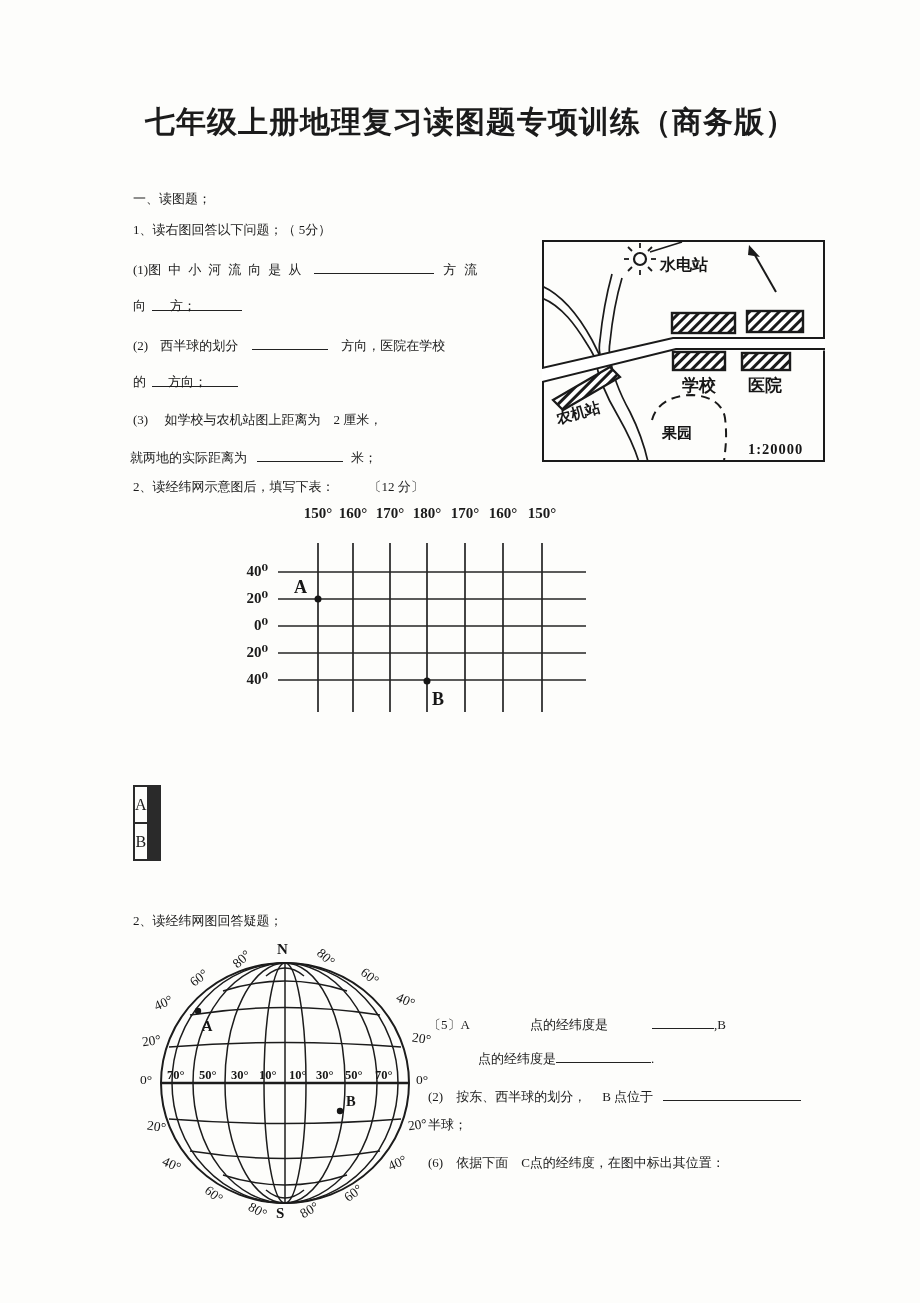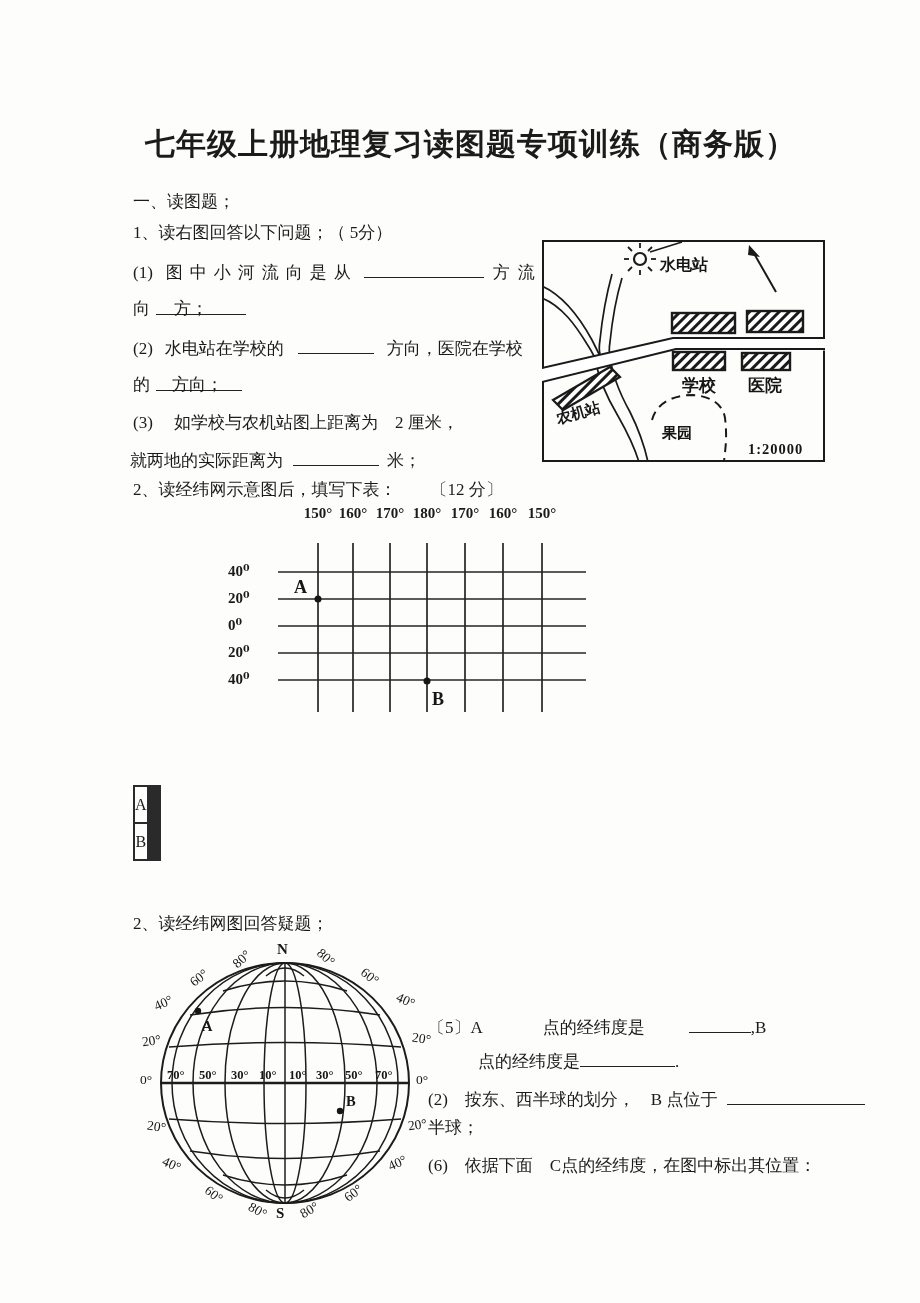--- a/index.html
+++ b/index.html
@@ -1,47 +1,47 @@
 <!DOCTYPE html>
 <html><head>
 <meta charset="utf-8">
 <style>
   html,body{margin:0;padding:0}
   body{width:920px;height:1303px;background:#fdfdfb;position:relative;overflow:hidden;
        font-family:"Liberation Serif","DejaVu Serif",serif;color:#1b1b1b}
   .abs{position:absolute;white-space:nowrap}
-  .fs17{font-size:17px}
+  .fs17{font-size:13px}
   .title{font-size:30px;font-weight:bold;letter-spacing:1px}
   .bl{display:inline-block;border-bottom:1.6px solid #222;height:1.05em;vertical-align:baseline}
   .sp7{letter-spacing:7px}
   .sp8{letter-spacing:8px}
   .qtable{border-collapse:collapse;table-layout:fixed}
   .qtable td{border:2px solid #2a2a2a;font-size:16px;text-align:center;padding:0}
   .lonlab{font-size:15px;font-weight:600;text-align:center;width:40px}
-  .latlab{font-size:15px;font-weight:600;text-align:left;width:40px}
+  .latlab{font-size:15px;font-weight:600;text-align:right;width:40px}
   svg text{font-family:"Liberation Serif","DejaVu Serif",serif;fill:#161616}
 </style>
 </head>
 <body>
 
-<div class="abs title" style="left:145px;top:124px">七年级上册地理复习读图题专项训练（商务版）</div>
+<div class="abs title" style="left:145px;top:102px">七年级上册地理复习读图题专项训练（商务版）</div>
 <div class="abs fs17" style="left:133px;top:190px">一、读图题；</div>
 
 <div class="abs fs17" style="left:133px;top:221px">1、读右图回答以下问题；（ 5分）</div>
 
 <div class="abs fs17" style="left:133px;top:259px">
-  <span>(1)</span><span class="sp7" style="margin-left:13px">图中小河流向是从</span><span class="bl" style="width:120px;margin-left:6px"></span><span class="sp8" style="margin-left:9px">方流</span>
+  <span>(1)</span><span class="sp7" style="">图中小河流向是从</span><span class="bl" style="width:120px;margin-left:6px"></span><span class="sp8" style="margin-left:9px">方流</span>
 </div>
 
 <div class="abs fs17" style="left:133px;top:297px">
   <span>向</span><span class="bl" style="width:90px;margin-left:6px;padding-left:18px;box-sizing:border-box">方；</span>
 </div>
 
 <div class="abs fs17" style="left:133px;top:335px">
-  <span>(2)</span><span style="margin-left:12px">水电站在学校的</span><span class="bl" style="width:76px;margin-left:14px"></span><span style="margin-left:13px">方向，医院在学校</span>
+  <span>(2)</span><span style="margin-left:12px">西半球的划分</span><span class="bl" style="width:76px;margin-left:14px"></span><span style="margin-left:13px">方向，医院在学校</span>
 </div>
 
 <div class="abs fs17" style="left:133px;top:373px">
   <span>的</span><span class="bl" style="width:86px;margin-left:6px;padding-left:16px;box-sizing:border-box">方向；</span>
 </div>
 
 <div class="abs fs17" style="left:133px;top:411px">(3)　 如学校与农机站图上距离为　2 厘米，</div>
 
 <div class="abs fs17" style="left:130px;top:447px">
   <span>就两地的实际距离为</span><span class="bl" style="width:86px;margin-left:10px"></span><span style="margin-left:8px">米；</span>

